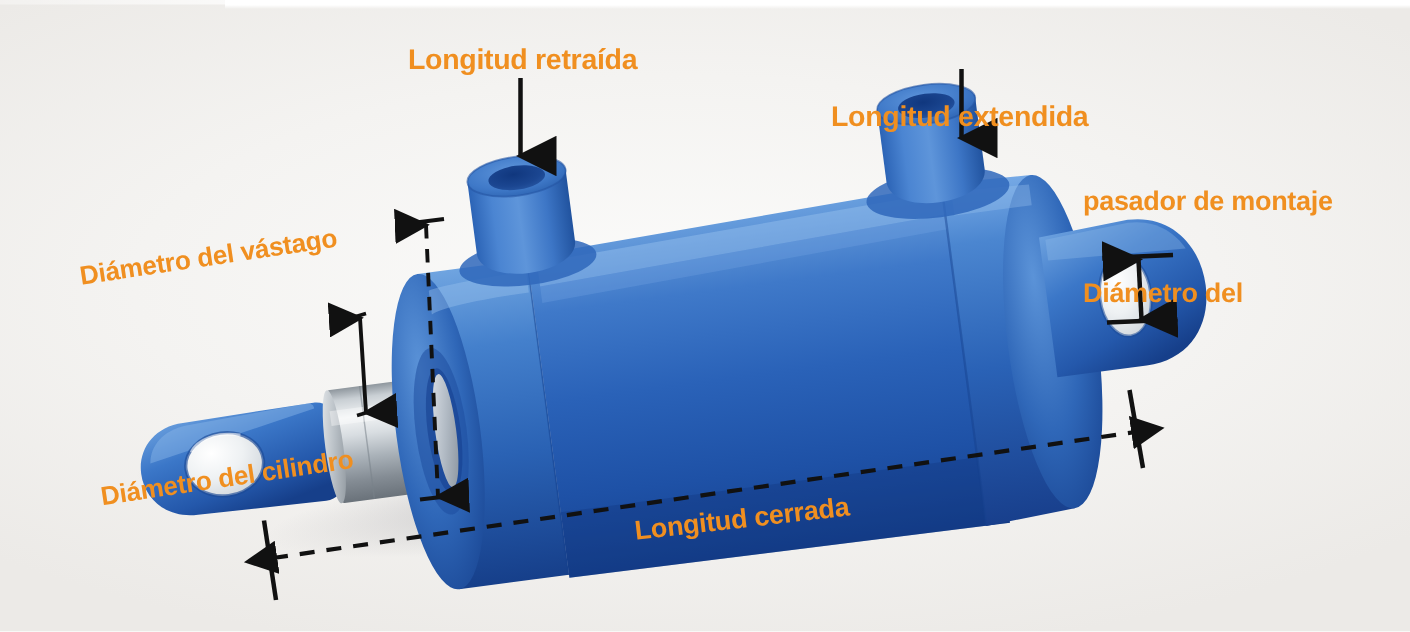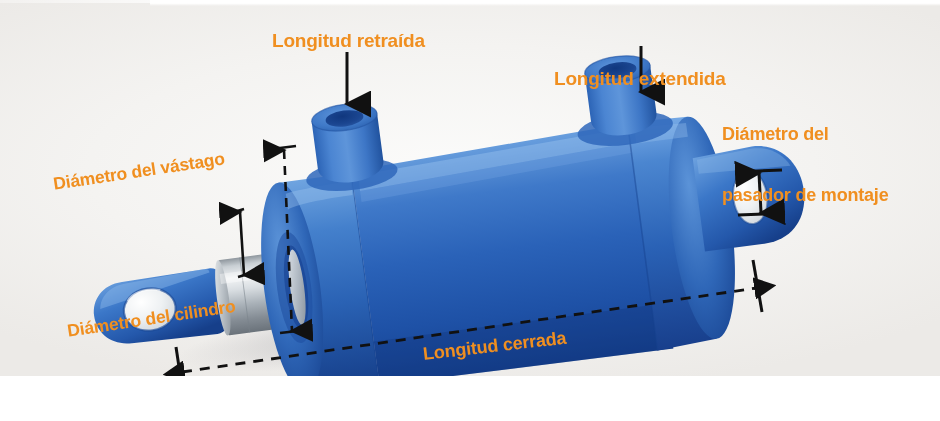--- a/index.html
+++ b/index.html
@@ -4,21 +4,21 @@
 <title>Hydraulic Cylinder Diagram</title>
 <style>
   html, body {
     margin: 0;
     padding: 0;
     background: #ffffff;
   }
   #stage {
     position: relative;
     width: 940px;
-    height: 376px;
+    height: 421px;
     overflow: hidden;
     background: #f2f1ef;
     font-family: "Liberation Sans", sans-serif;
   }
   
   .bg-base {
     position: absolute;
     inset: 0;
     background:
       radial-gradient(ellipse 70% 60% at 48% 45%, #fbfbfa 0%, #f4f3f1 55%, #eceae7 100%);
@@ -306,22 +306,22 @@
       <line x1="753" y1="260" x2="762" y2="312" stroke="#111111" stroke-width="3"></line>
       <line x1="182" y1="372" x2="757" y2="288" stroke="#111111" stroke-width="2.8" stroke-dasharray="10,8" marker-start="url(#arrLeft)" marker-end="url(#arrRight)"></line>
     </g>
   </svg>
 
   <div class="label lbl-retraida">Longitud retraída</div>
 
   <div class="label lbl-extendida">Longitud extendida</div>
 
   <div class="label lbl-pasador">
+    <div>pasador de montaje</div>
     <div>Diámetro del</div>
-    <div>pasador de montaje</div>
   </div>
 
   <div class="label lbl-vastago">Diámetro del vástago</div>
 
   <div class="label lbl-cilindro">Diámetro del cilindro</div>
 
   <div class="label lbl-cerrada">Longitud cerrada</div>
 
 </div>
 

